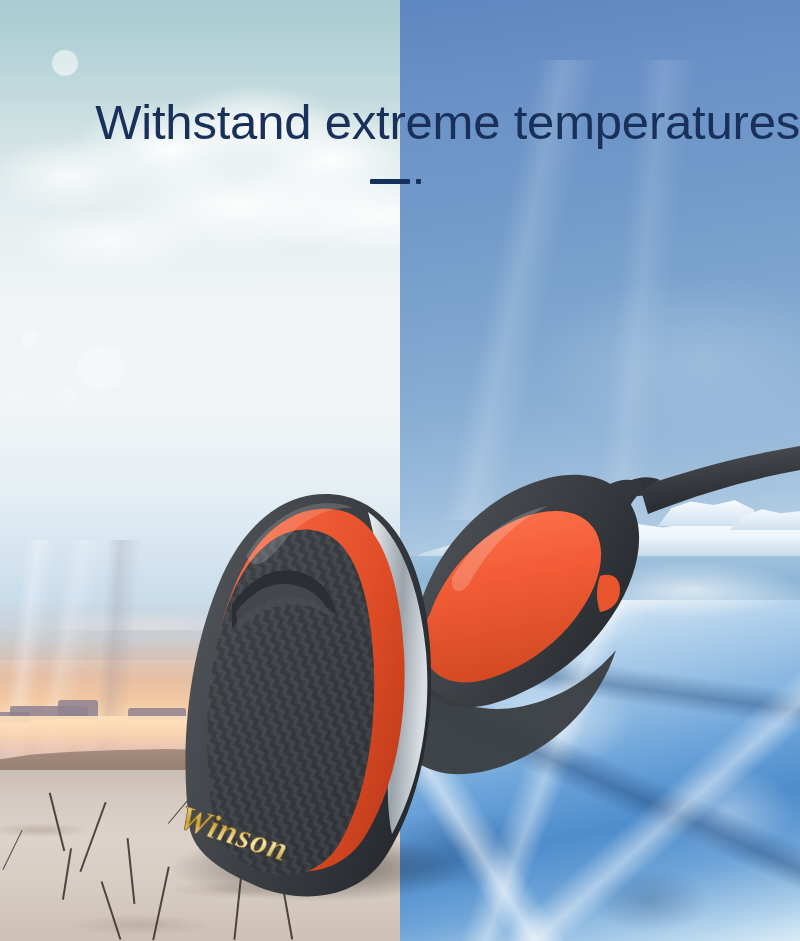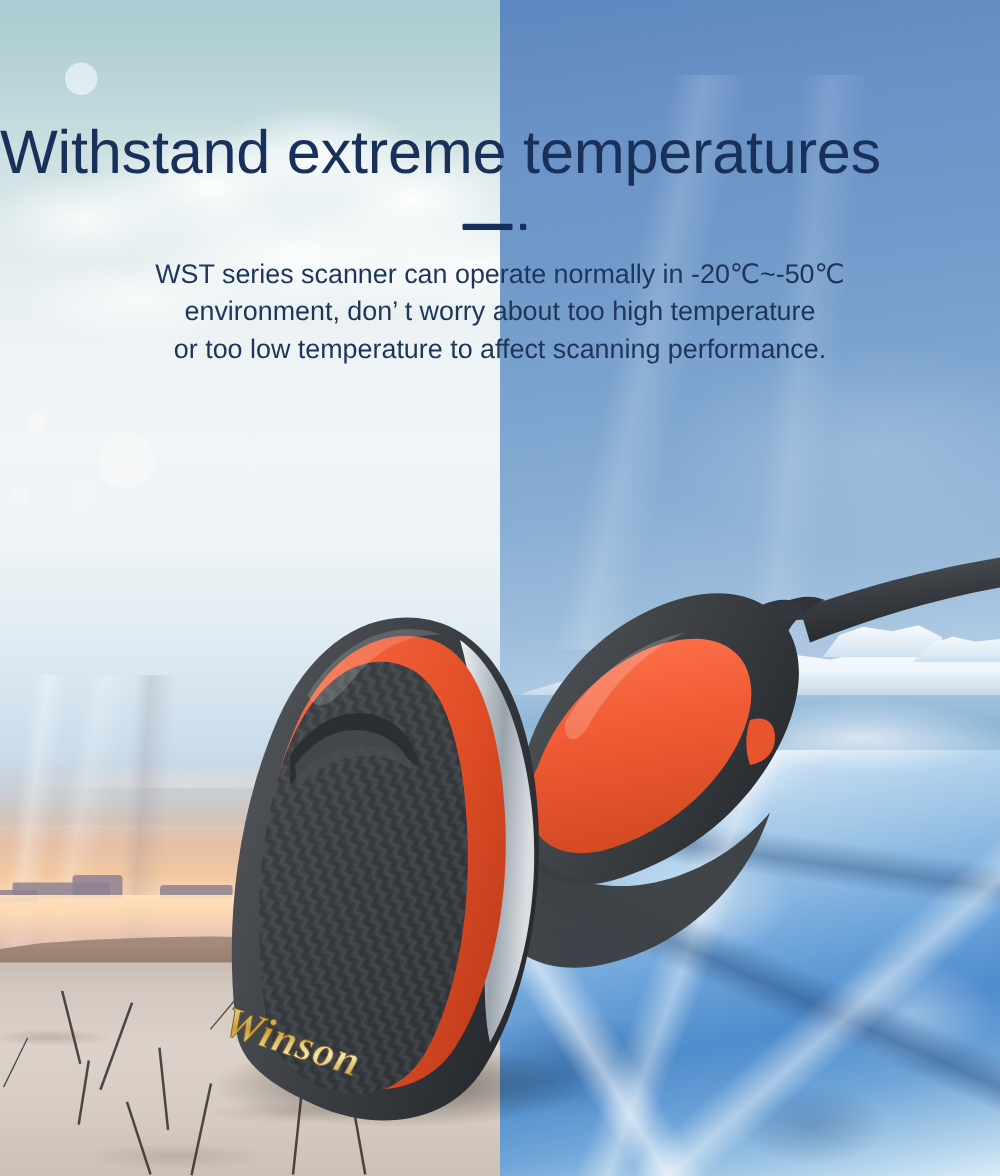--- a/index.html
+++ b/index.html
@@ -192,21 +192,21 @@
   }
 
   
   #scanner{ position:absolute; left:0; top:0; width:800px; height:941px; pointer-events:none; }
   #scanner svg{ display:block; width:800px; height:941px; overflow:visible; }
 
   
   .text-layer{ position:absolute; left:0; top:0; width:800px; height:430px; }
   #headline{
     position:absolute; left:0; top:96px; width:800px;
-    text-align:left;
+    text-align:right;
     font-size:49px;
     font-weight:400;
     letter-spacing:-.2px;
     color:#18305a;
     line-height:1.08;
     white-space:nowrap;
     font-family:"Liberation Sans","DejaVu Sans",sans-serif;
   }
   .rule-wrap{ position:absolute; left:0; top:176px; width:800px; height:12px; }
   .rule-bar{
@@ -419,20 +419,15 @@
 
   <div class="text-layer">
 
     <h1 id="headline">Withstand extreme temperatures</h1>
 
     <div class="rule-wrap">
       <span class="rule-bar"></span>
       <span class="rule-dot"></span>
     </div>
 
-    <div id="subcopy">
-      <span class="ln">WST series scanner can operate normally in -20℃~-50℃</span>
-      <span class="ln">environment, don’  t worry about too high temperature</span>
-      <span class="ln">or too low temperature to affect scanning performance.</span>
-    </div>
 
   </div>
 </div>
 
 </body></html>

